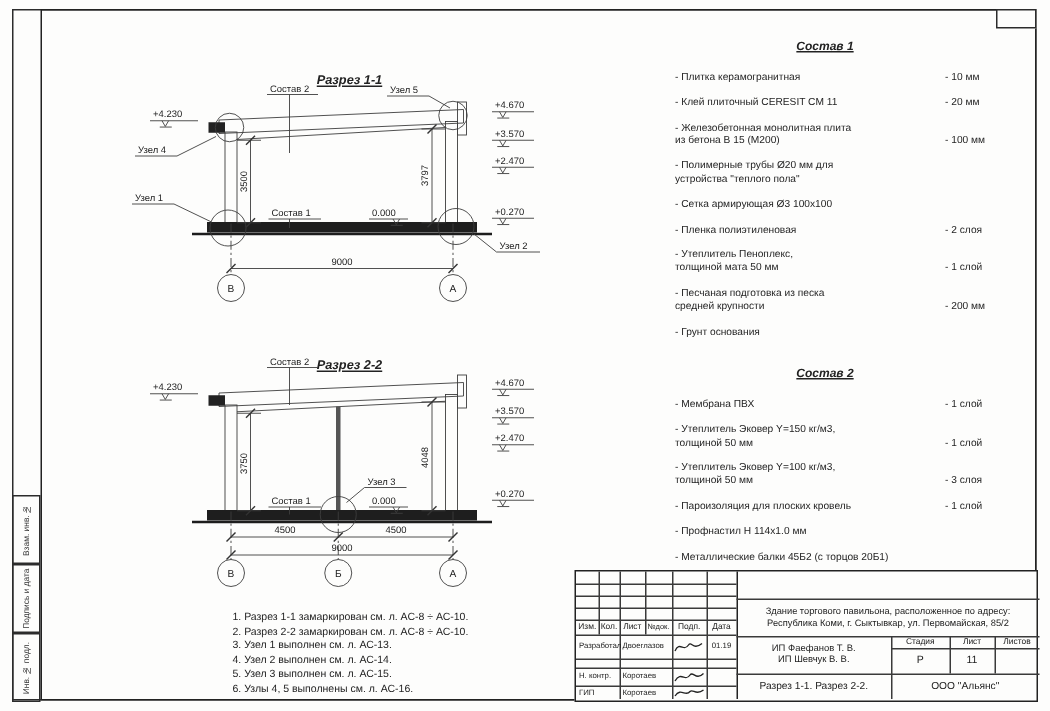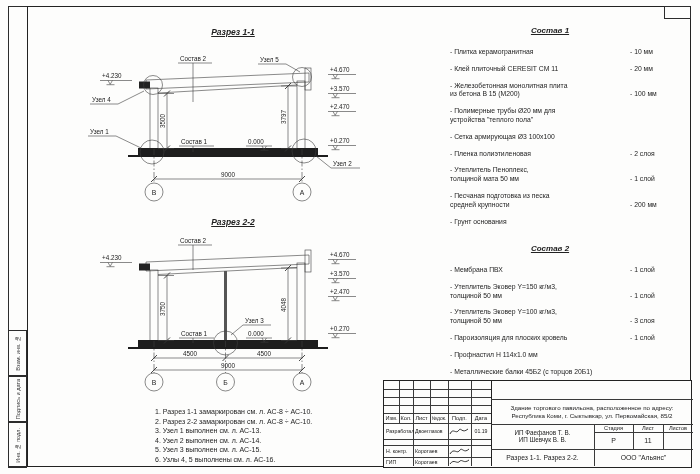--- a/index.html
+++ b/index.html
@@ -2,21 +2,21 @@
 <html><head>
 <meta charset="utf-8">
 <style>
   html,body{margin:0;padding:0;background:#fff;}
   .sheet{position:relative;width:700px;height:474px;background:#fdfdfc;font-family:"Liberation Sans",sans-serif;color:#222;overflow:hidden;}
   .frame-outer{position:absolute;left:8px;top:6px;width:683px;height:461px;border:1px solid #2c2c2c;box-sizing:border-box;}
   .frame-inner{position:absolute;left:27px;top:6px;width:664px;height:461px;border:1.6px solid #222;box-sizing:border-box;}
   .corner-box{position:absolute;left:664px;top:6px;width:27px;height:13px;border:1px solid #2c2c2c;box-sizing:border-box;background:#fdfdfc;}
   .stampbox{position:absolute;left:8px;width:19px;border:1px solid #2c2c2c;box-sizing:border-box;display:flex;align-items:center;justify-content:center;}
   .stampbox span{writing-mode:vertical-rl;transform:rotate(180deg);font-size:5.6px;color:#333;white-space:nowrap;}
-  .sec-title{position:absolute;width:120px;text-align:center;font-size:8.5px;font-style:italic;font-weight:bold;text-decoration:underline;color:#222;}
+  .sec-title{position:absolute;width:120px;text-align:center;font-size:8.5px;font-style:italic;font-weight:bold;text-decoration:underline;color:#222;margin-top:21px;}
   .secsvg{position:absolute;left:40px;width:360px;height:186px;}
   svg{font-family:inherit;}
   .t{font-size:6.3px;fill:#222;}
   .tb-letter{font-size:6.8px;fill:#222;}
   .thin{stroke:#3d3d3d;stroke-width:0.6;fill:none;}
   .med{stroke:#333;stroke-width:0.9;fill:none;}
   .thk{stroke:#1d1d1d;stroke-width:1.8;fill:none;}
   .dd{stroke-dasharray:6 2 1.5 2;}
   .sost{position:absolute;left:450px;width:236px;}
   .sost-title{width:200px;text-align:center;font-size:8px;font-style:italic;font-weight:bold;text-decoration:underline;margin:0 0 13px 0;color:#222;}

